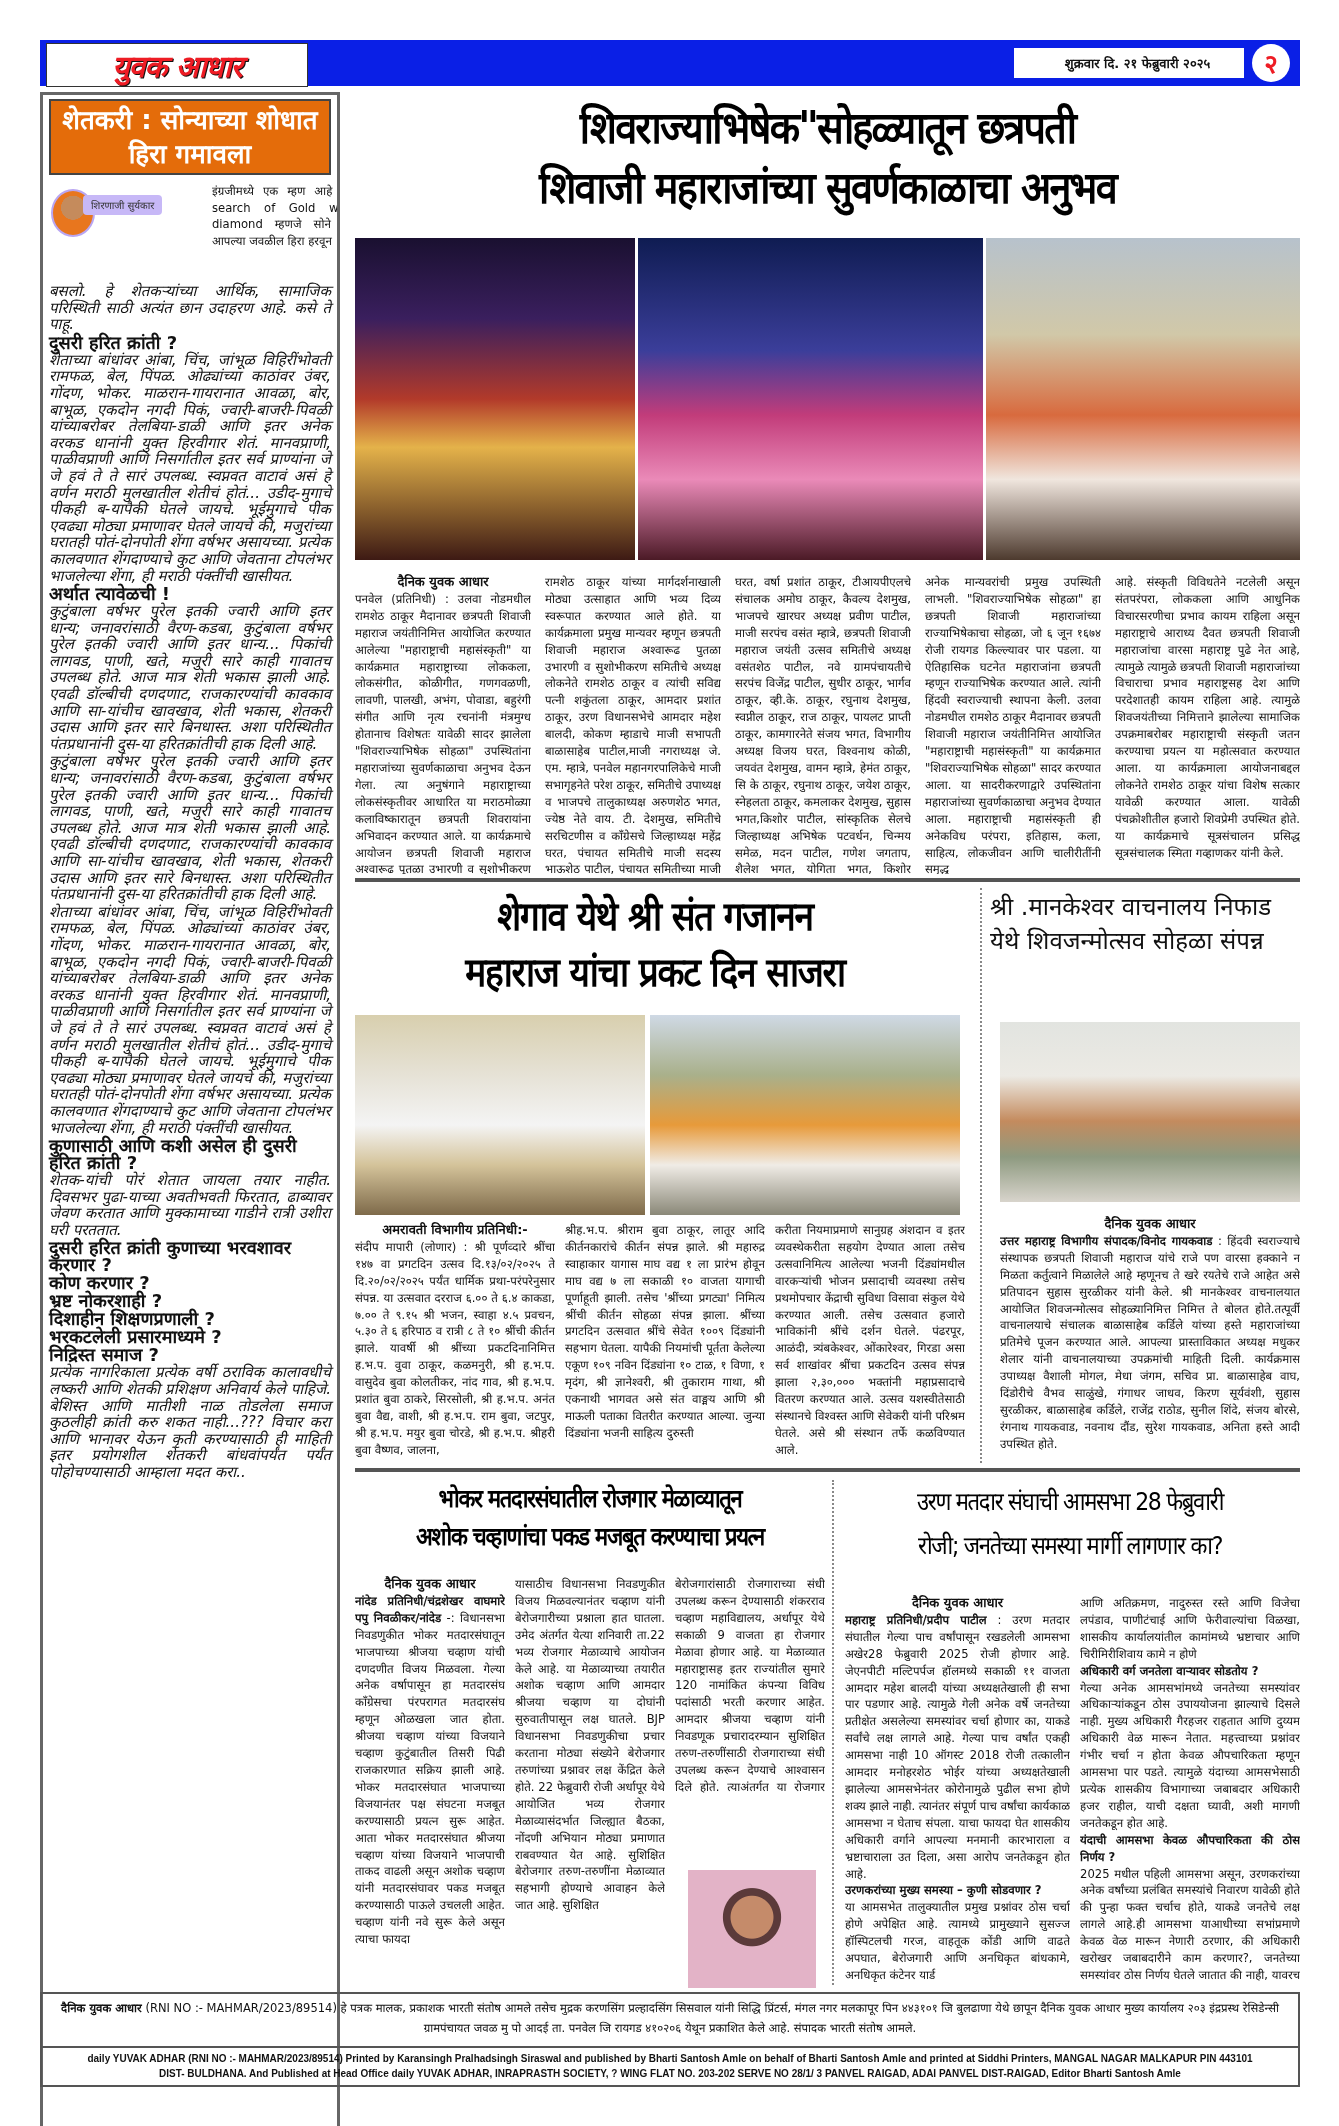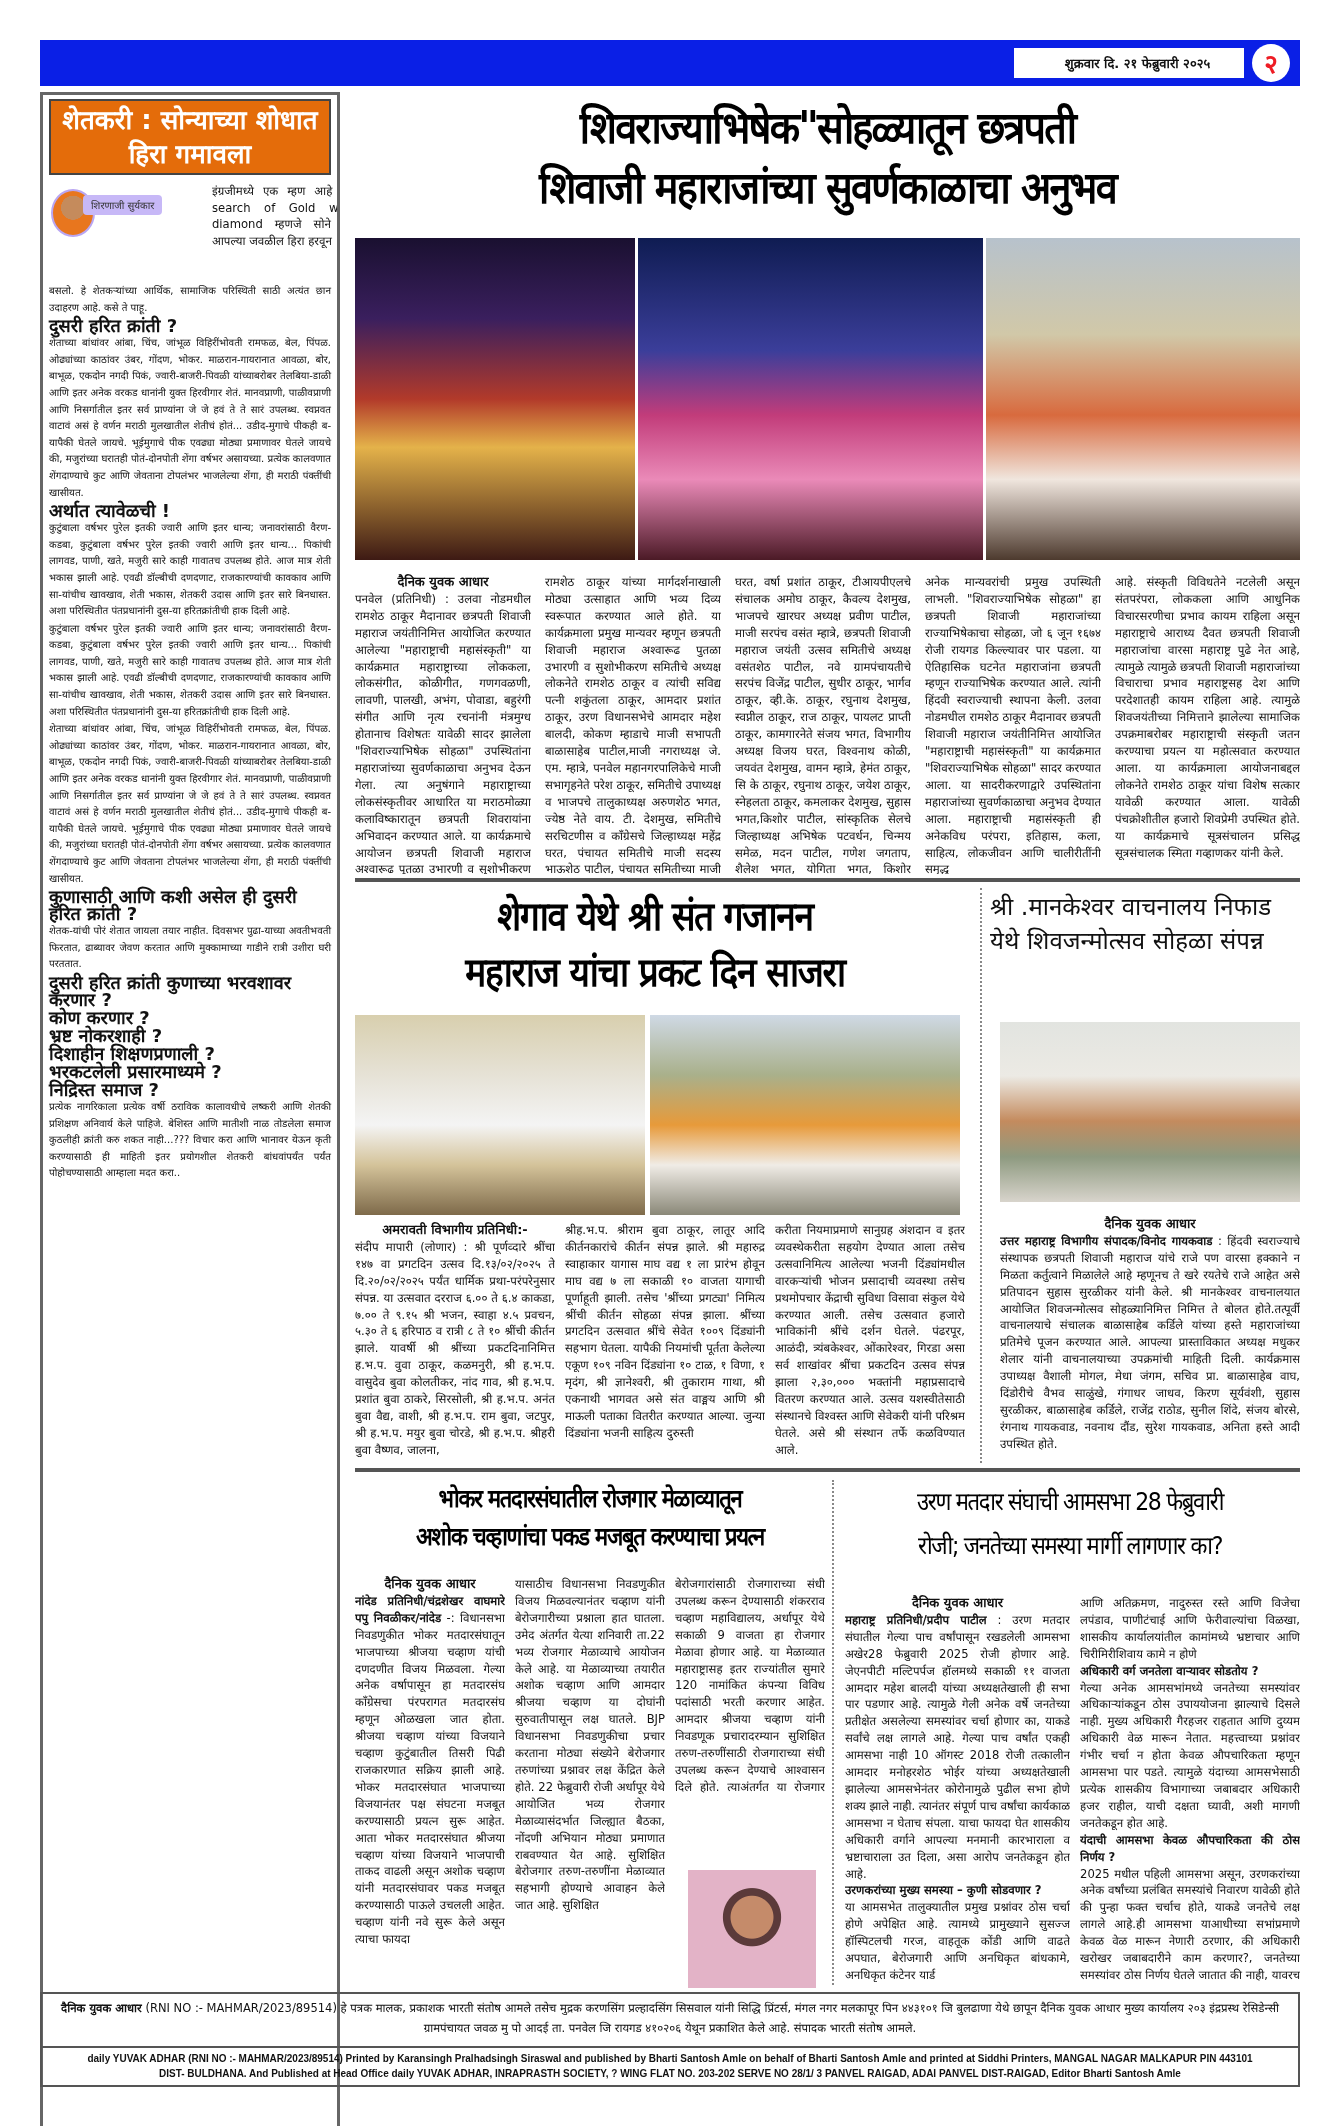--- a/index.html
+++ b/index.html
@@ -13,21 +13,21 @@
   .logo span { font-family: "DejaVu Sans", sans-serif; font-weight: bold; font-size: 30px; color: #ee1c24; font-style: italic; letter-spacing: -1px; text-shadow: 1px 1px 0 #111; }
   .dateplate { position: absolute; right: 56px; top: 8px; width: 230px; height: 30px; background: #fff; display: flex; align-items: center; justify-content: center; font-size: 13px; font-weight: bold; color: #111; padding-left: 17px; }
   .pagenum { position: absolute; right: 10px; top: 4px; width: 38px; height: 38px; background: #fff; border-radius: 50%; display: flex; align-items: center; justify-content: center; color: #ee1c24; font-weight: bold; font-size: 26px; }
 
   
   .leftcol { position: absolute; left: 0; top: 52px; width: 300px; height: 2116px; border: 3px solid #666; padding: 4px 6px; }
   .leftcol .kicker { background: #e46c0a; color: #fff; font-weight: bold; font-size: 26px; line-height: 34px; text-align: center; padding: 2px 0; border: 2px solid #444; }
   .byline-wrap { position: relative; height: 100px; margin-top: 8px; }
   .byline-photo { position: absolute; left: 2px; top: 6px; width: 44px; height: 48px; border-radius: 50%; background: radial-gradient(circle at 50% 38%, #c58b5c 0 35%, #e8761e 36% 100%); border: 2px solid #b9a6f2; }
   .byline-name { position: absolute; left: 34px; top: 12px; background: #c7b8f7; border-radius: 4px; padding: 3px 8px; font-size: 10px; font-weight: normal; color: #333; }
-  .leftcol p { font-size: 10px; line-height: 16.6px; text-align: justify; }
+  .leftcol p { font-size: 15px; line-height: 16.6px; text-align: justify; font-style: italic; }
   .intro { position: absolute; left: 118px; top: 0; width: 168px; font-size: 11.6px; line-height: 16.6px; text-align: justify; margin-left: 45px; }
   .subhead { font-weight: bold; font-size: 18px; line-height: 17px; }
 
   
   .main-head { position: absolute; left: 315px; top: 58px; width: 945px; text-align: center; font-family: "DejaVu Sans", sans-serif; font-weight: bold; font-size: 44px; line-height: 60px; letter-spacing: -2px; color: #000; transform: scaleX(0.9); transform-origin: center top; }
 
   .photo { position: absolute; overflow: hidden; }
   .ph-stage { background: linear-gradient(180deg, #1a1030 0%, #3a1f5e 25%, #b23a2a 50%, #e4b24a 65%, #3d1a14 100%); }
   .ph-stage2 { background: linear-gradient(180deg, #0f1c52 0%, #3b3e9a 35%, #c23c7a 55%, #ea8ab8 75%, #4b1a26 100%); }
   .ph-stage3 { background: linear-gradient(180deg, #b7c2cc 0%, #d1c8a8 30%, #d86a3e 55%, #f0e6de 75%, #4d3a2e 100%); }
@@ -49,20 +49,23 @@
   .footer { position: absolute; left: 0; top: 1952px; width: 1260px; height: 95px; border: 2px solid #555; }
   .footer .mr { text-align: center; font-size: 11.5px; line-height: 20px; padding: 4px 10px 8px; border-bottom: 2px solid #555; }
   .footer .en { text-align: center; font-size: 10.5px; line-height: 15px; font-family: "Liberation Sans", sans-serif; font-weight: bold; padding: 3px 6px; transform: scaleX(0.95); }
 </style>
 </head>
 <body>
 
 <div class="page">
 
   <div class="masthead">
+    <div class="logo">
+        <span>युवक आधार</span>
+      </div>
     <div class="dateplate">शुक्रवार दि. २१ फेब्रुवारी २०२५</div>
     <div class="pagenum">२</div>
   </div>
 
   <div class="leftcol">
     <div class="kicker">शेतकरी : सोन्याच्या शोधात हिरा गमावला</div>
     <div class="byline-wrap">
       <div class="byline-photo"></div>
       <div class="byline-name">शिरणाजी सुर्यकार</div>
       <div class="intro">इंग्रजीमध्ये एक म्हण आहे in the search of Gold we lost diamond म्हणजे सोने शोधताना आपल्या जवळील हिरा हरवून</div>

